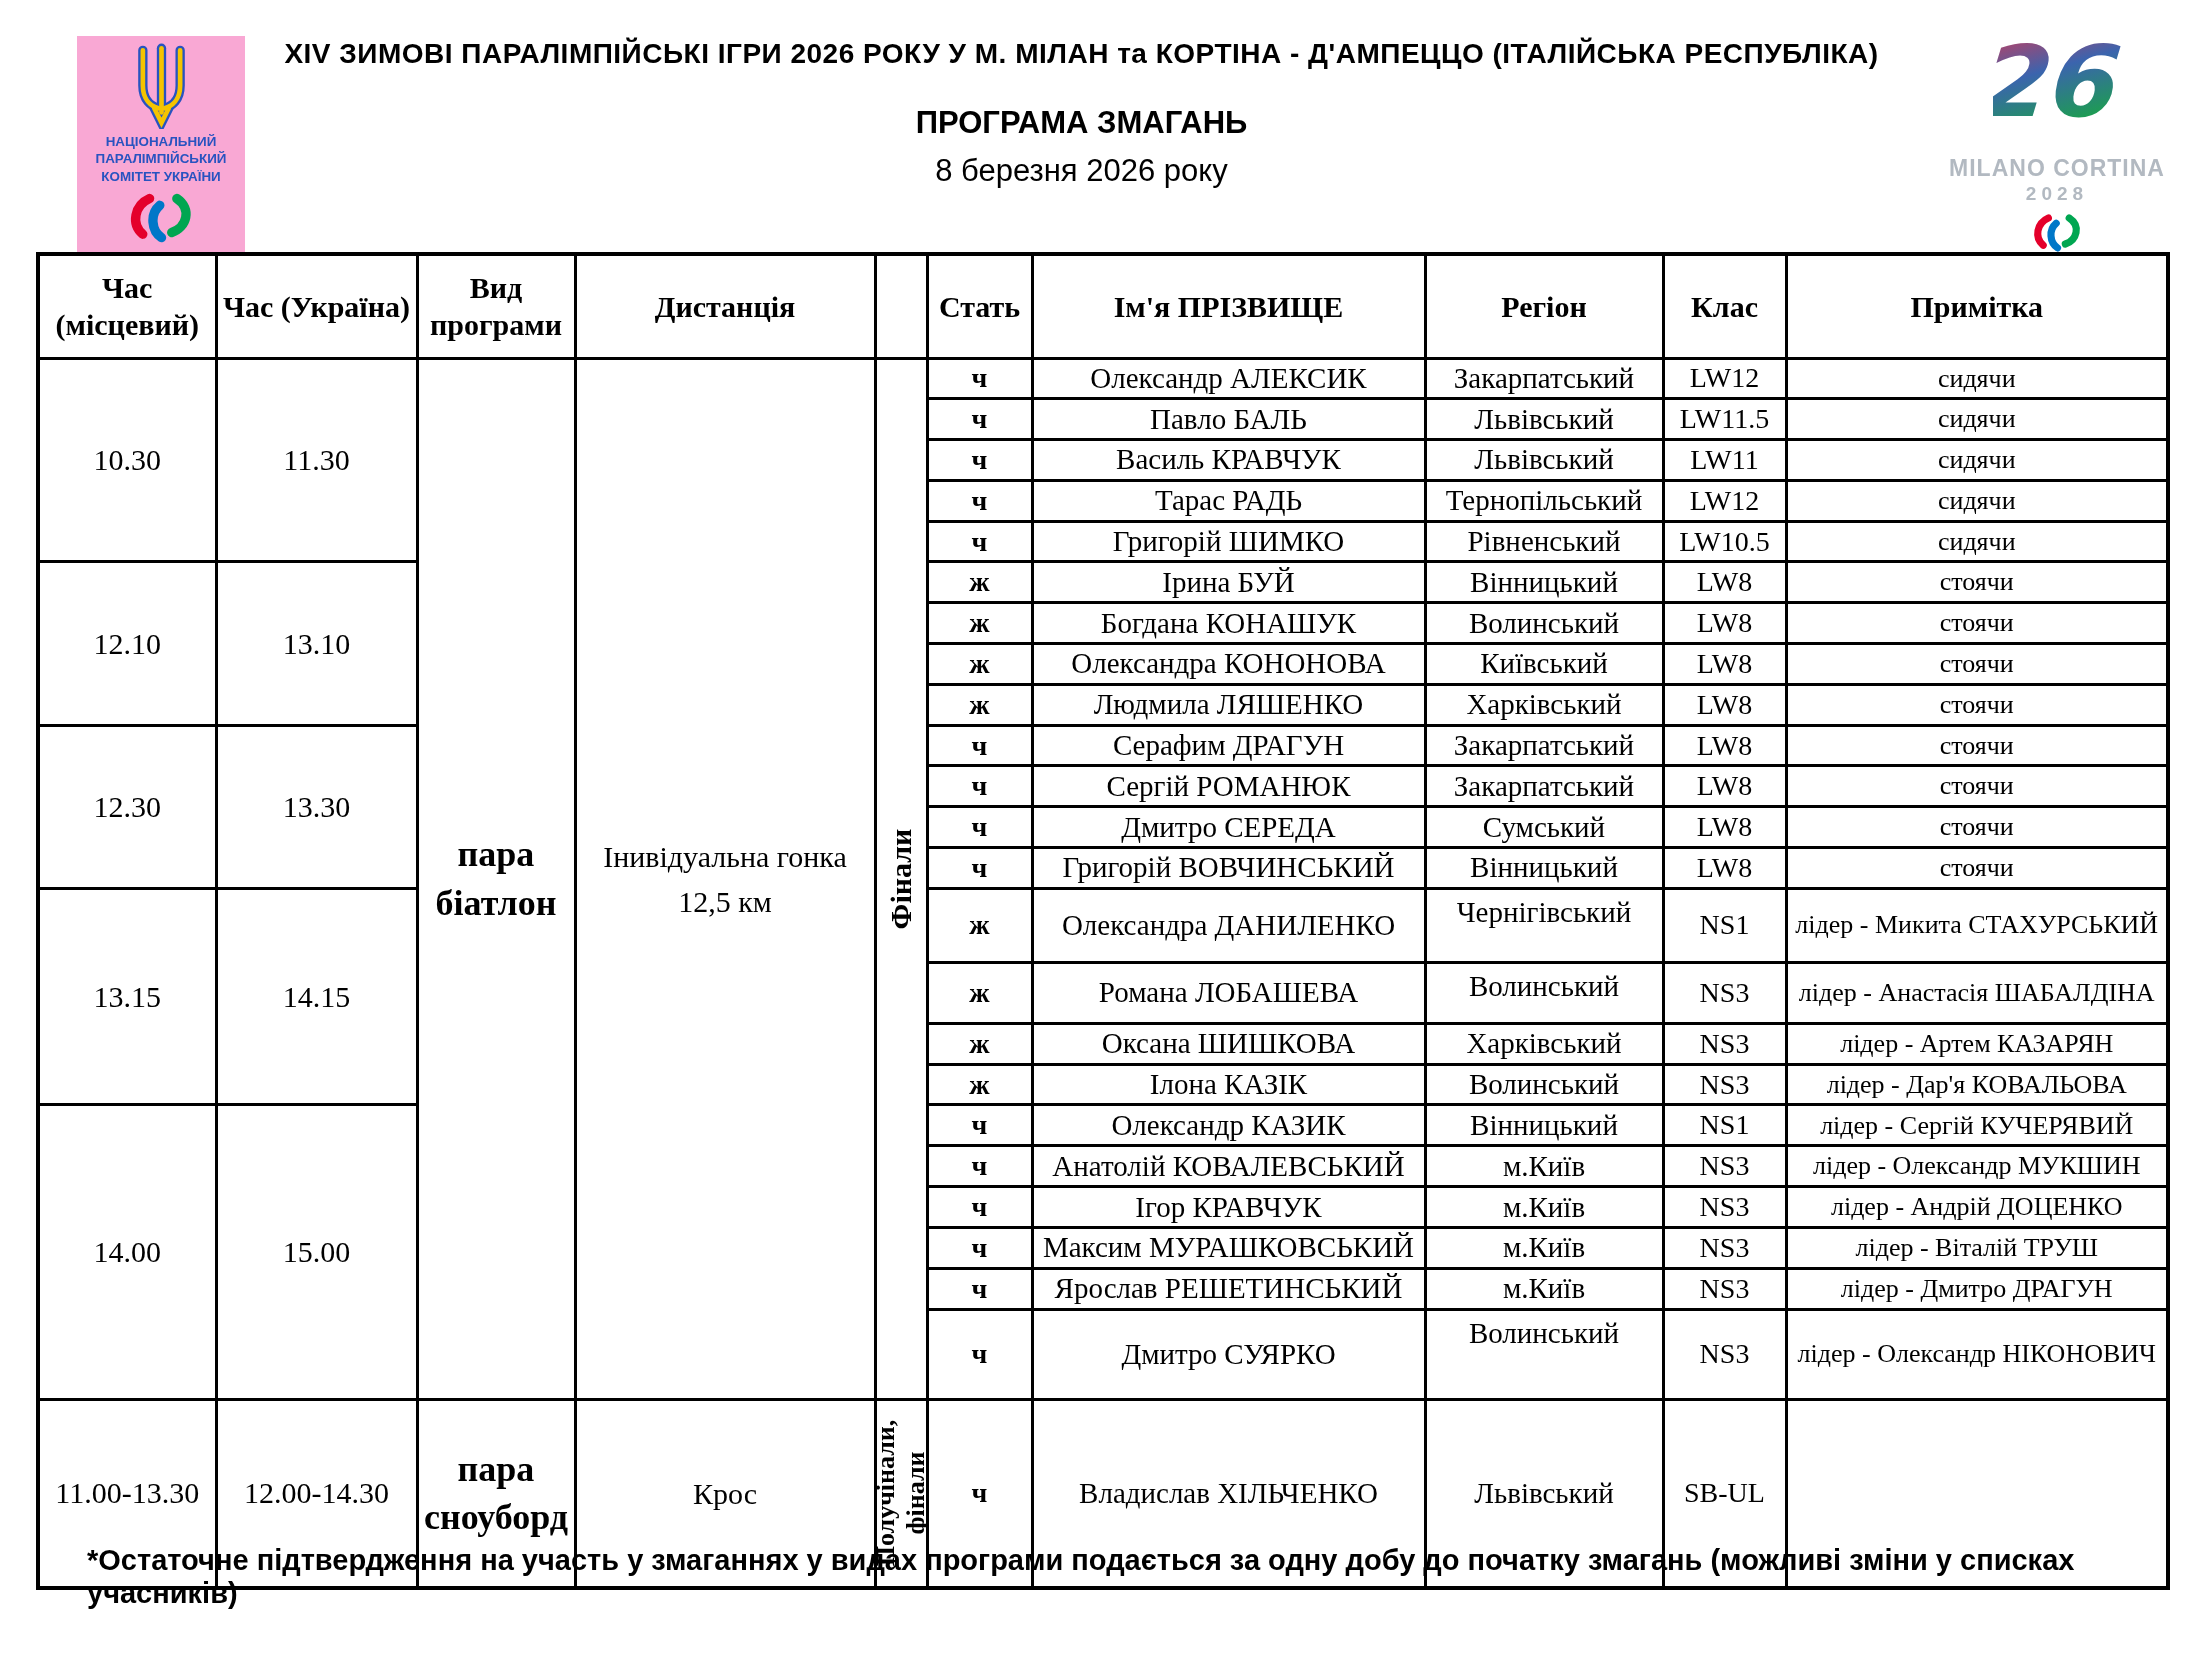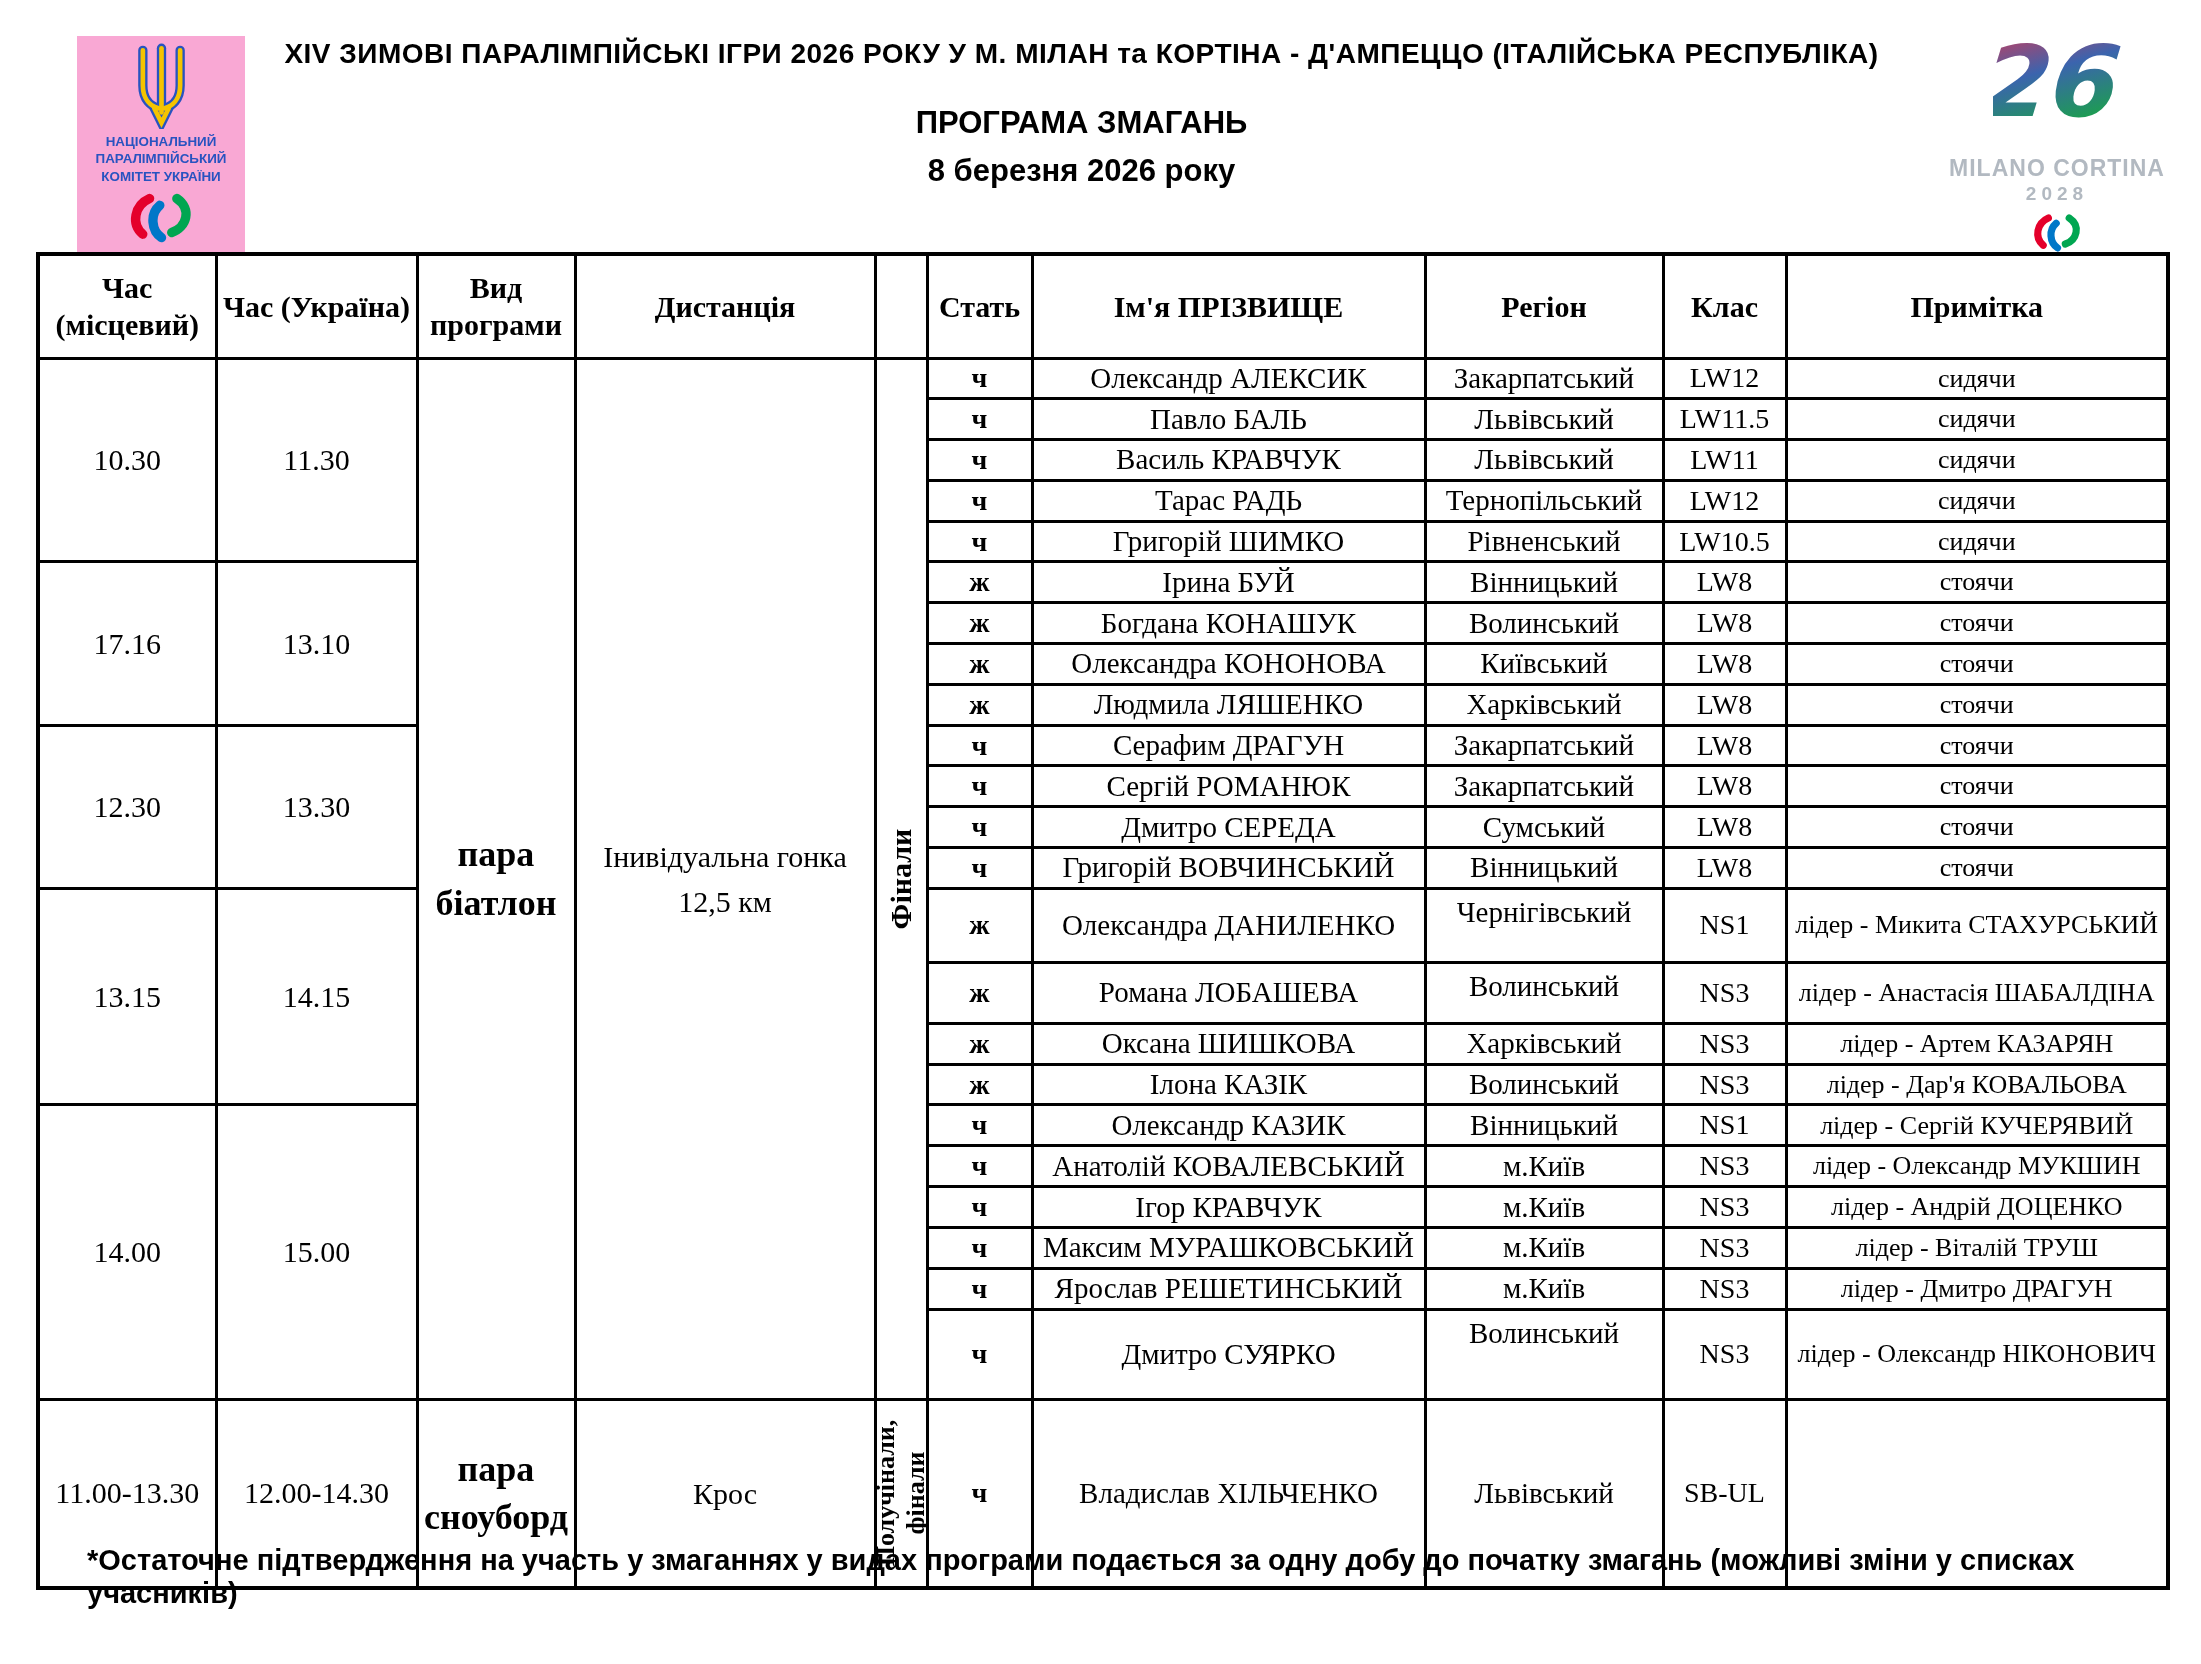--- a/index.html
+++ b/index.html
@@ -11,21 +11,21 @@
   .title{
     position:absolute;top:38px;left:228px;right:267px;text-align:center;
     font-family:"Liberation Sans", sans-serif;font-weight:bold;font-size:28px;letter-spacing:0.5px;
   }
   .subtitle{
     position:absolute;top:105px;left:228px;right:267px;text-align:center;
     font-family:"Liberation Sans", sans-serif;font-weight:bold;font-size:31px;
   }
   .dateline{
     position:absolute;top:153px;left:228px;right:267px;text-align:center;
-    font-family:"Liberation Sans", sans-serif;font-weight:bold;font-size:31px;
+    font-family:"Liberation Sans", sans-serif;font-weight:normal;font-size:31px;
   }
   
   .npc-logo{
     position:absolute;left:77px;top:36px;width:168px;height:240px;background:#f9a8d4;
     display:flex;flex-direction:column;align-items:center;justify-content:flex-start;padding-top:6px;box-sizing:border-box;
   }
   .npc-text{
     font-family:"Liberation Sans", sans-serif;font-weight:bold;font-size:13.4px;line-height:1.3;
     color:#2853c0;text-align:center;margin:4px 0 2px 0;
   }
@@ -195,21 +195,21 @@
         <td class="note">сидячи</td>
       </tr>
       <tr style="height: 39px;">
         <td class="gender">ч</td>
         <td class="name">Григорій ШИМКО</td>
         <td class="region">Рівненський</td>
         <td class="cls">LW10.5</td>
         <td class="note">сидячи</td>
       </tr>
       <tr style="height: 37px;">
-        <td class="time" rowspan="4">17.16</td>
+        <td class="time" rowspan="4">12.10</td>
         <td class="time" rowspan="4">13.10</td>
         <td class="gender">ж</td>
         <td class="name">Ірина БУЙ</td>
         <td class="region">Вінницький</td>
         <td class="cls">LW8</td>
         <td class="note">стоячи</td>
       </tr>
       <tr style="height: 36px;">
         <td class="gender">ж</td>
         <td class="name">Богдана КОНАШУК</td>

